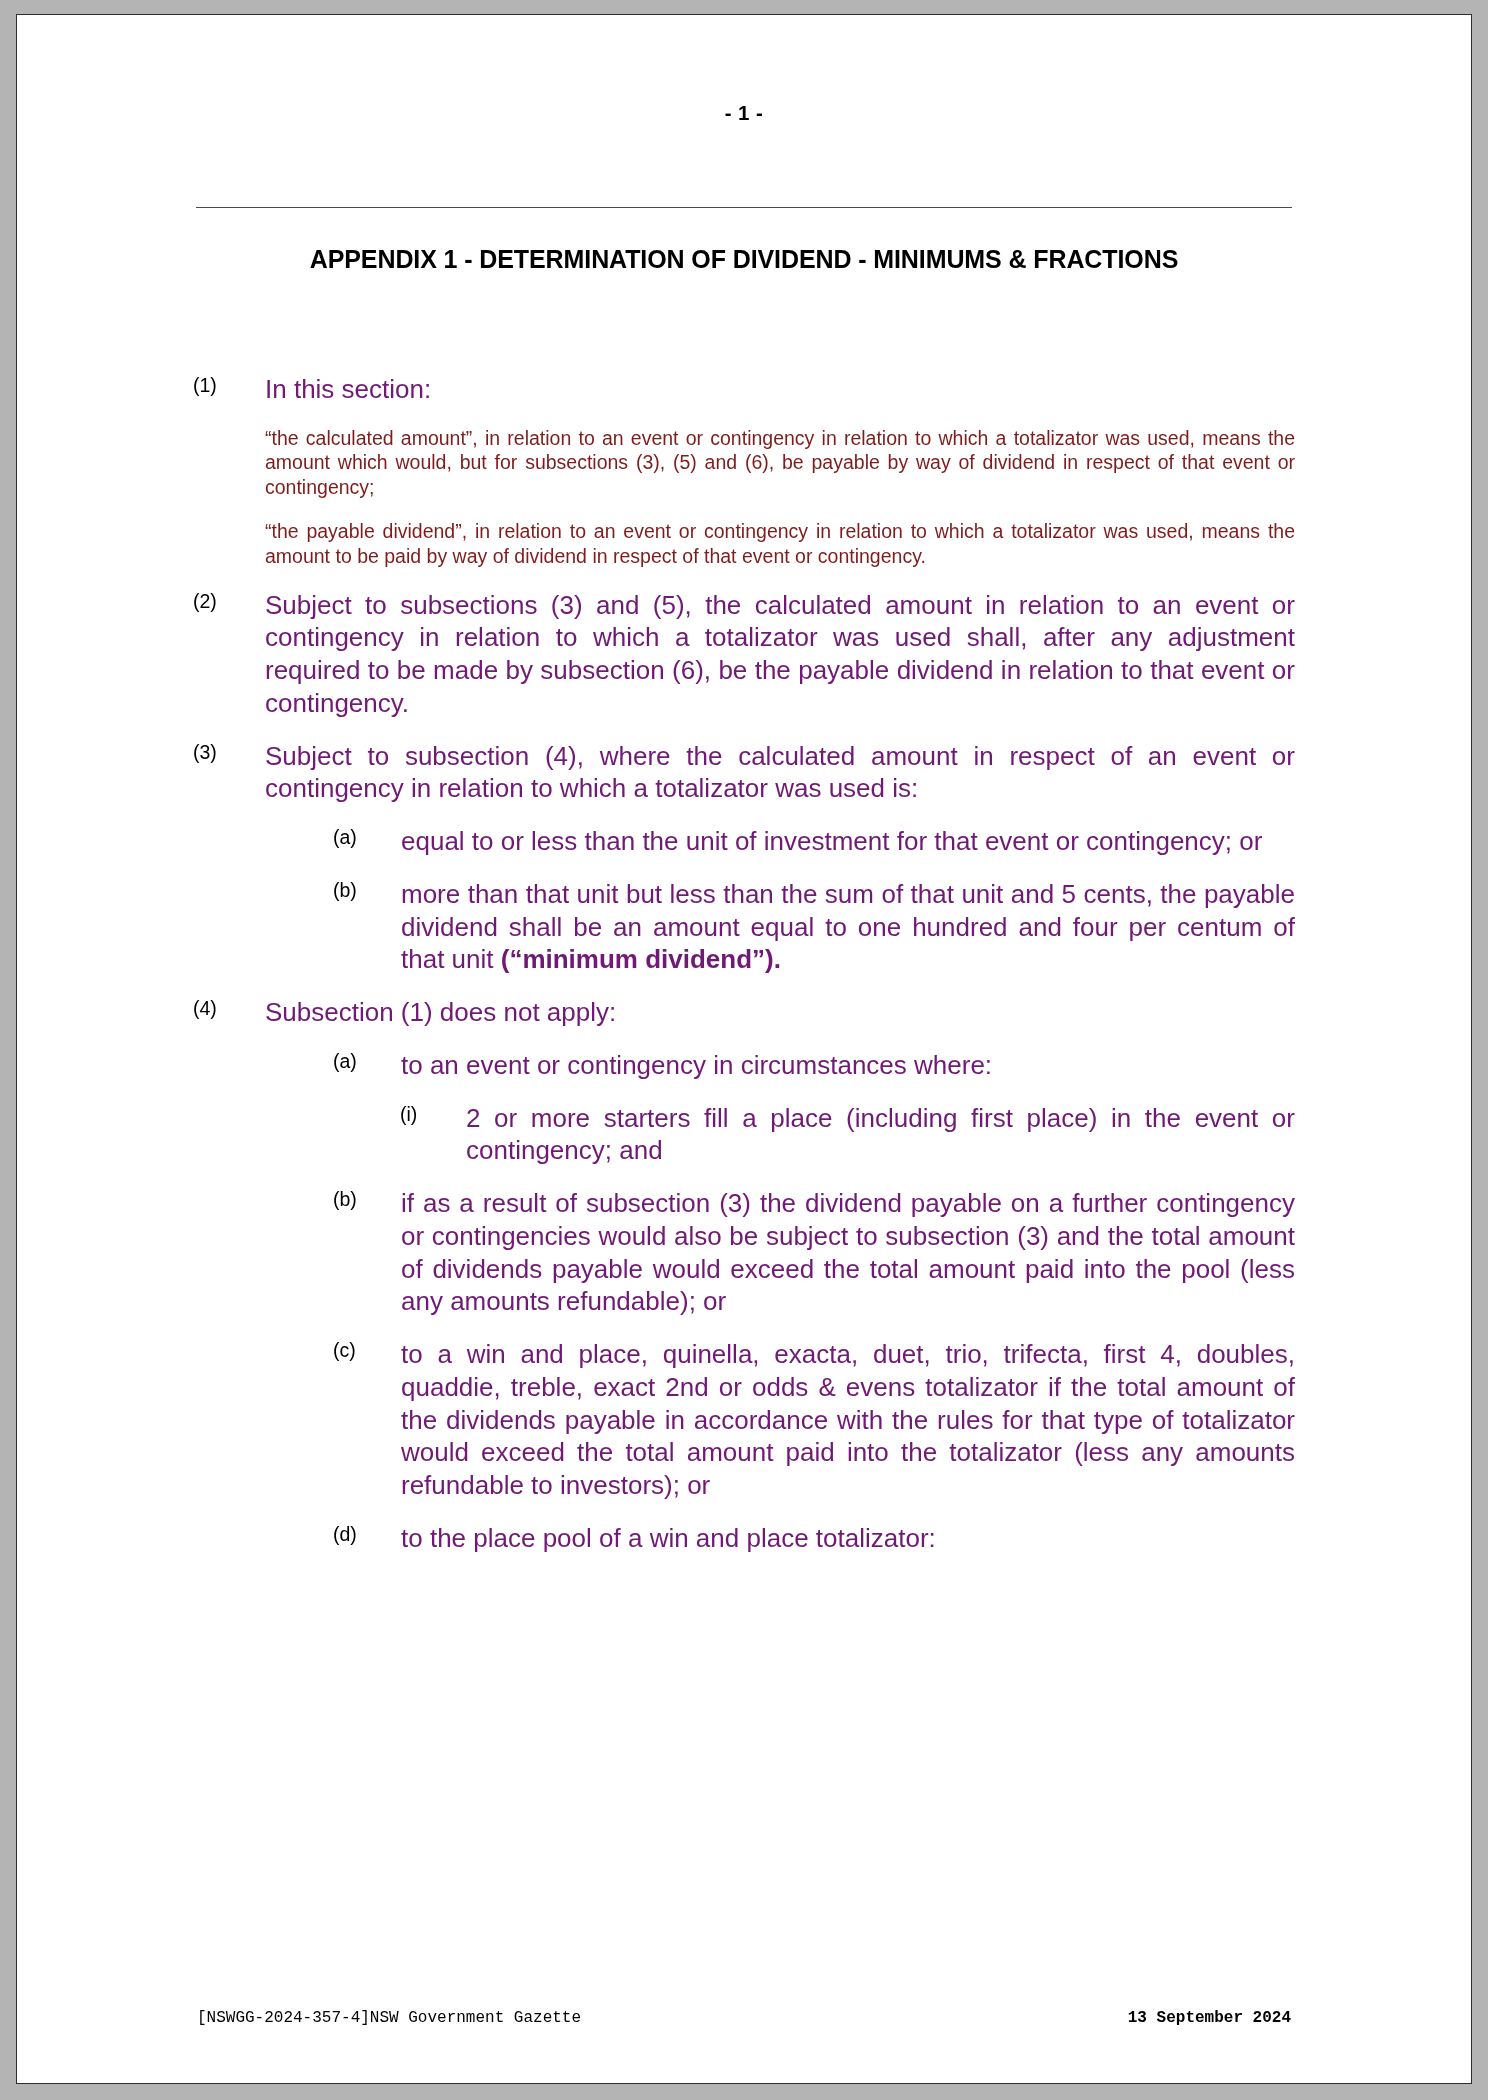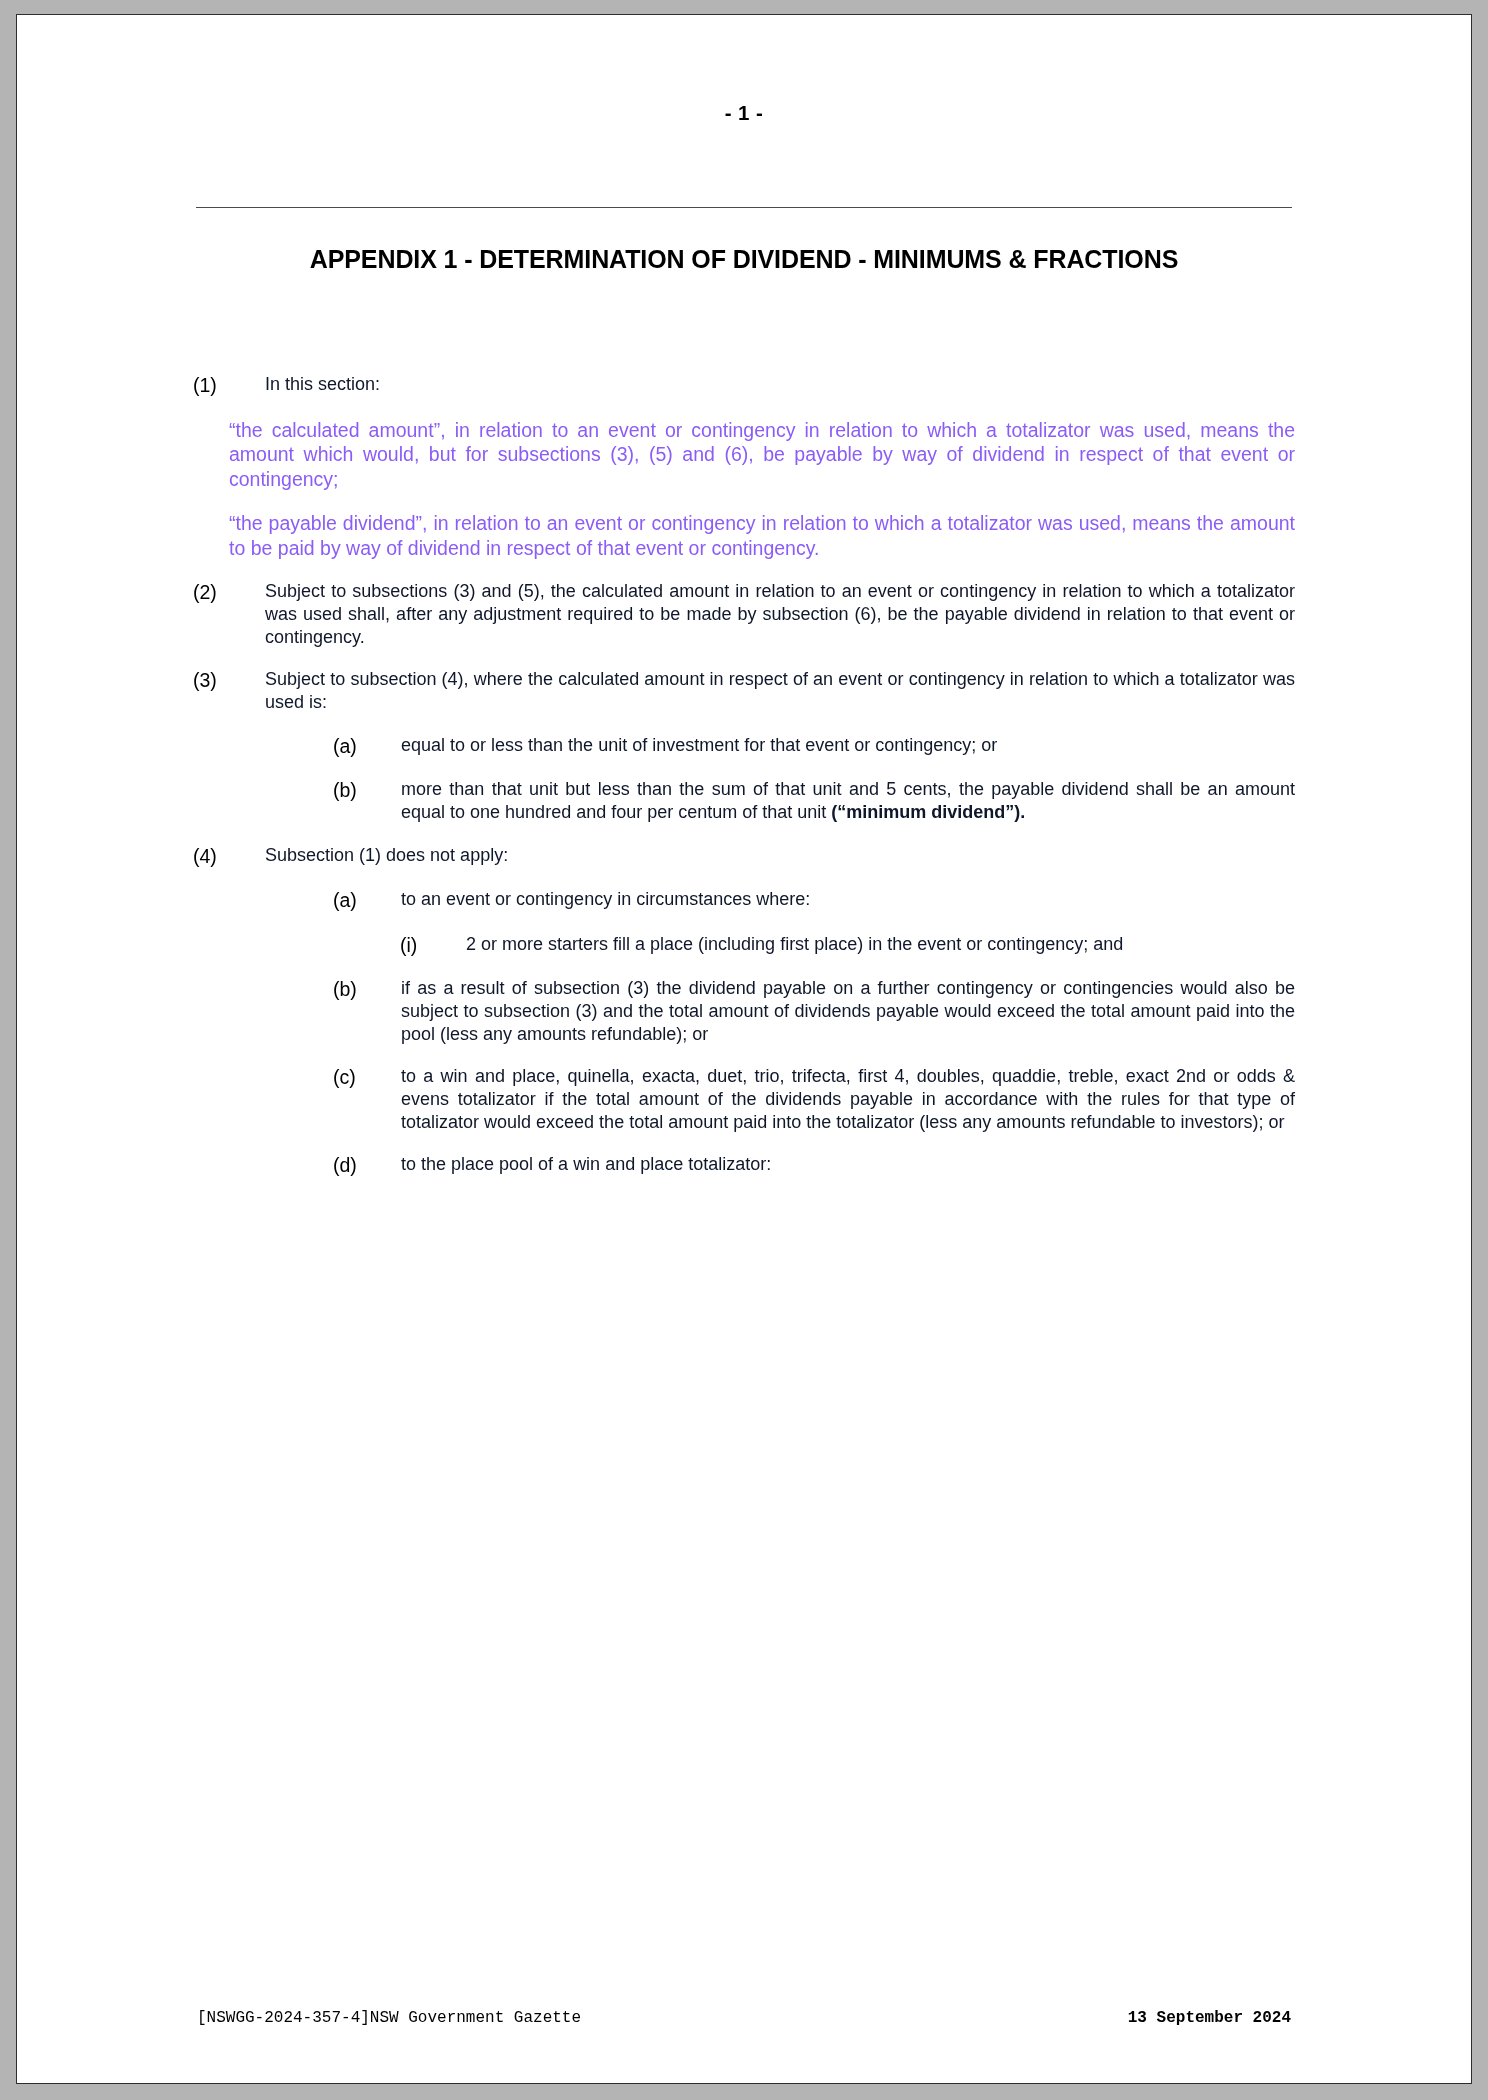--- a/index.html
+++ b/index.html
@@ -86,44 +86,44 @@
     margin-bottom: 20px;
   }
   .clause .marker {
     flex: 0 0 auto;
     font-size: 19.5px;
     line-height: 1.26;
     color: #000;
   }
   .clause .ctext {
     flex: 1 1 auto;
-    font-size: 18px;
+    font-size: 26px;
     line-height: 1.26;
-    color: #0f172a;
+    color: #701a75;
     text-align: justify;
     text-justify: inter-word;
     hyphens: none;
   }
   .clause.last-line-left .ctext { text-align: left; }
 
   
   .lvl1 > .marker { width: 72px; }
   
   .lvl2 { margin-left: 140px; }
   .lvl2 > .marker { width: 68px; }
   
   .lvl3 { margin-left: 207px; }
   .lvl3 > .marker { width: 66px; }
 
   
   .defpara {
-    margin-left: 36px;
+    margin-left: 72px;
     font-size: 19.5px;
     line-height: 1.26;
-    color: #8b5cf6;
+    color: #7f1d1d;
     text-align: justify;
     margin-bottom: 20px;
   }
   b { font-weight: bold; margin-top: 32px; }
 
   
   .footer {
     position: absolute;
     left: 4px;
     right: 4px;

